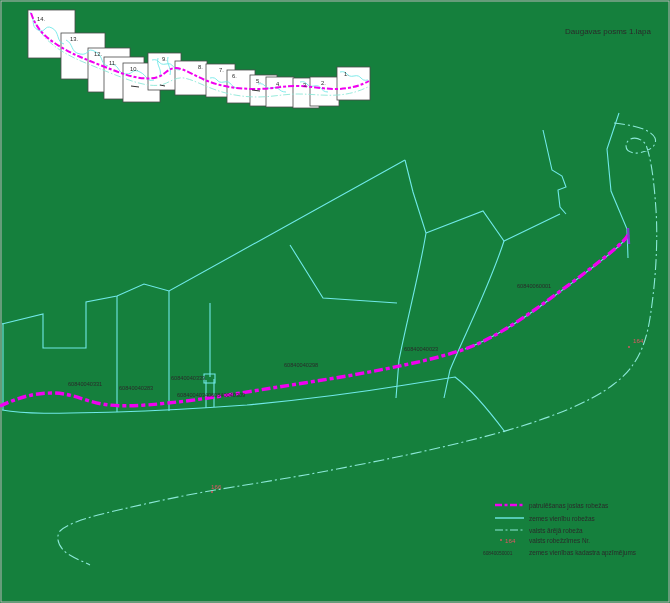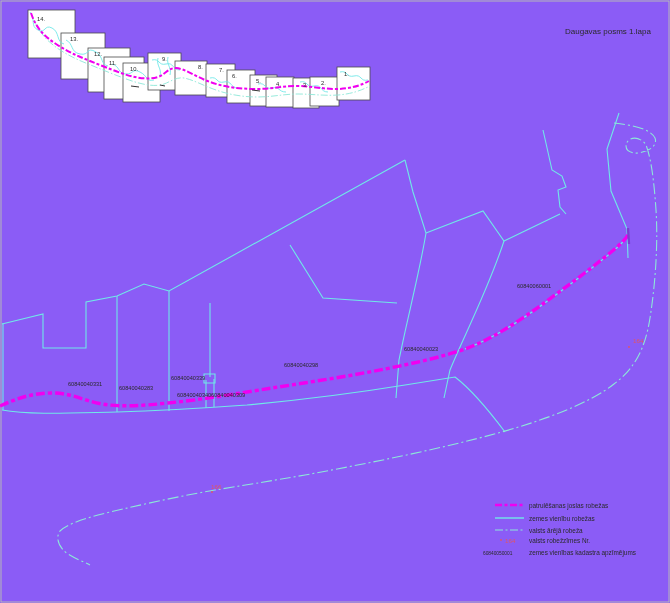--- a/index.html
+++ b/index.html
@@ -1,16 +1,16 @@
 <!DOCTYPE html>
 <html><head>
 <meta charset="utf-8">
 <style>
   html,body{margin:0;padding:0;background:#fff;}
-  .page{position:relative;width:670px;height:603px;background:#8b5cf6;overflow:hidden;
+  .page{position:relative;width:670px;height:603px;background:#15803d;overflow:hidden;
         font-family:"Liberation Sans", sans-serif;}
   svg text{fill:#2a2a2a;}
   .lbl{font-size:5.6px;}
   .tile-lbl{font-size:5.8px;}
   .mark{font-size:6.2px;fill:#e25563;}
   .title-txt{font-size:8px;}
   .leg-txt{font-size:6.4px;}
   .leg-small{font-size:4.8px;}
 </style>
 </head>

